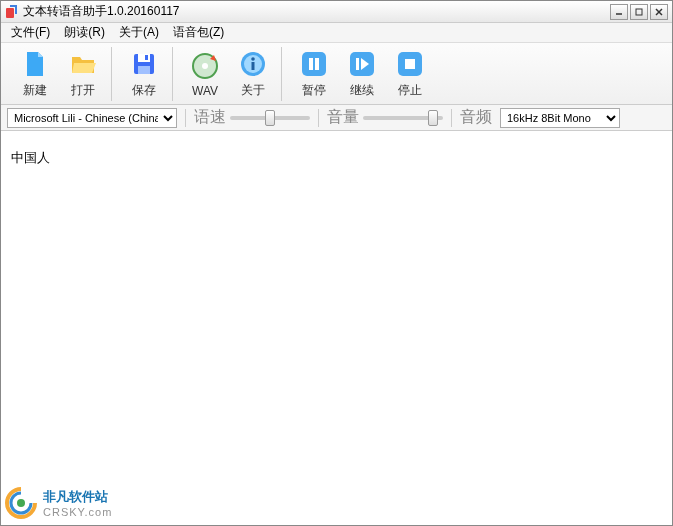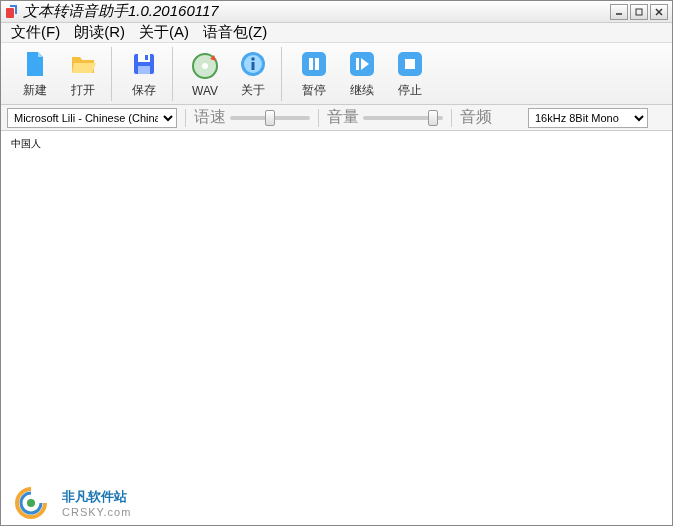--- a/index.html
+++ b/index.html
@@ -1,41 +1,41 @@
 <!DOCTYPE html>
 <html><head>
 <meta charset="utf-8">
 <style>
 * { margin: 0; padding: 0; box-sizing: border-box; }
 body { font-family: "Microsoft YaHei", SimSun, sans-serif; font-size: 12px; background: #fff; }
 .window { width: 673px; height: 526px; border: 1px solid #888; background: #fff; position: relative; overflow: hidden; }
 .titlebar { height: 22px; background: linear-gradient(to bottom, #fff, #e8e8e8); border-bottom: 1px solid #ccc; display: flex; align-items: center; padding: 0 4px; }
 .titlebar-icon { width: 14px; height: 14px; margin-right: 4px; display: flex; align-items: center; justify-content: center; }
-.titlebar-title { flex: 1; font-size: 15px; color: #000; font-style: italic; }
+.titlebar-title { flex: 1; font-size: 12px; color: #000; }
 .titlebar-controls { display: flex; gap: 2px; }
 .titlebar-btn { width: 18px; height: 16px; border: 1px solid #999; background: linear-gradient(to bottom, #fff, #ddd); display: flex; align-items: center; justify-content: center; font-size: 10px; cursor: pointer; }
 .menubar { height: 20px; background: #f5f5f5; border-bottom: 1px solid #ddd; display: flex; align-items: center; padding: 0 4px; gap: 2px; }
-.menu-item { padding: 2px 6px; font-size: 15px; cursor: pointer; }
+.menu-item { padding: 2px 6px; font-size: 12px; cursor: pointer; }
 .toolbar { height: 62px; background: linear-gradient(to bottom, #fcfcfc, #f0f0f0); border-bottom: 1px solid #ccc; display: flex; align-items: center; padding: 4px 6px; gap: 4px; }
 .tool-group { display: flex; gap: 0; padding: 0 4px; border-right: 1px solid #ccc; }
 .tool-group:last-child { border-right: none; }
 .tool-btn { width: 48px; height: 54px; display: flex; flex-direction: column; align-items: center; justify-content: center; cursor: pointer; border-radius: 3px; border: 1px solid transparent; }
 .tool-icon { width: 32px; height: 32px; display: flex; align-items: center; justify-content: center; }
 .tool-label { font-size: 12px; color: #333; margin-top: 2px; }
 .options-bar { height: 26px; background: #f5f5f5; border-bottom: 1px solid #ccc; display: flex; align-items: center; padding: 0 6px; gap: 8px; }
 .dropdown { height: 20px; border: 1px solid #aaa; background: #fff; font-size: 11px; padding: 0 2px; }
 .voice-dropdown { width: 170px; }
-.freq-dropdown { width: 120px; margin-left: 28px; }
+.freq-dropdown { width: 120px; }
 .slider-label { font-size: 16px; color: #888; }
 .slider-container { display: flex; align-items: center; gap: 4px; }
 .slider-track { width: 80px; height: 4px; background: #ccc; position: relative; border-radius: 2px; }
 .slider-thumb { position: absolute; width: 10px; height: 16px; background: linear-gradient(to bottom, #fff, #ddd); border: 1px solid #999; border-radius: 2px; top: -6px; left: 35px; cursor: pointer; }
 .sep-v { width: 1px; height: 18px; background: #ccc; }
-.text-area { width: 100%; height: 370px; border: none; outline: none; padding: 6px 10px; font-size: 10px; font-family: SimSun, serif; resize: none; background: #fff; }
-.watermark { position: absolute; bottom: 4px; left: 12px; display: flex; align-items: center; gap: 13px; opacity: 0.9; }
+.text-area { width: 100%; height: 370px; border: none; outline: none; padding: 6px 10px; font-size: 13px; font-family: SimSun, serif; resize: none; background: #fff; margin-top: 12px; }
+.watermark { position: absolute; bottom: 4px; left: 2px; display: flex; align-items: center; gap: 4px; opacity: 0.9; }
 .watermark-logo { width: 36px; height: 36px; }
 .watermark-text { display: flex; flex-direction: column; }
 .watermark-cn { font-size: 13px; color: #0066aa; font-weight: bold; }
 .watermark-en { font-size: 11px; color: #888; letter-spacing: 1px; }
 </style>
 </head>
 <body>
 
 <div class="window">
 

